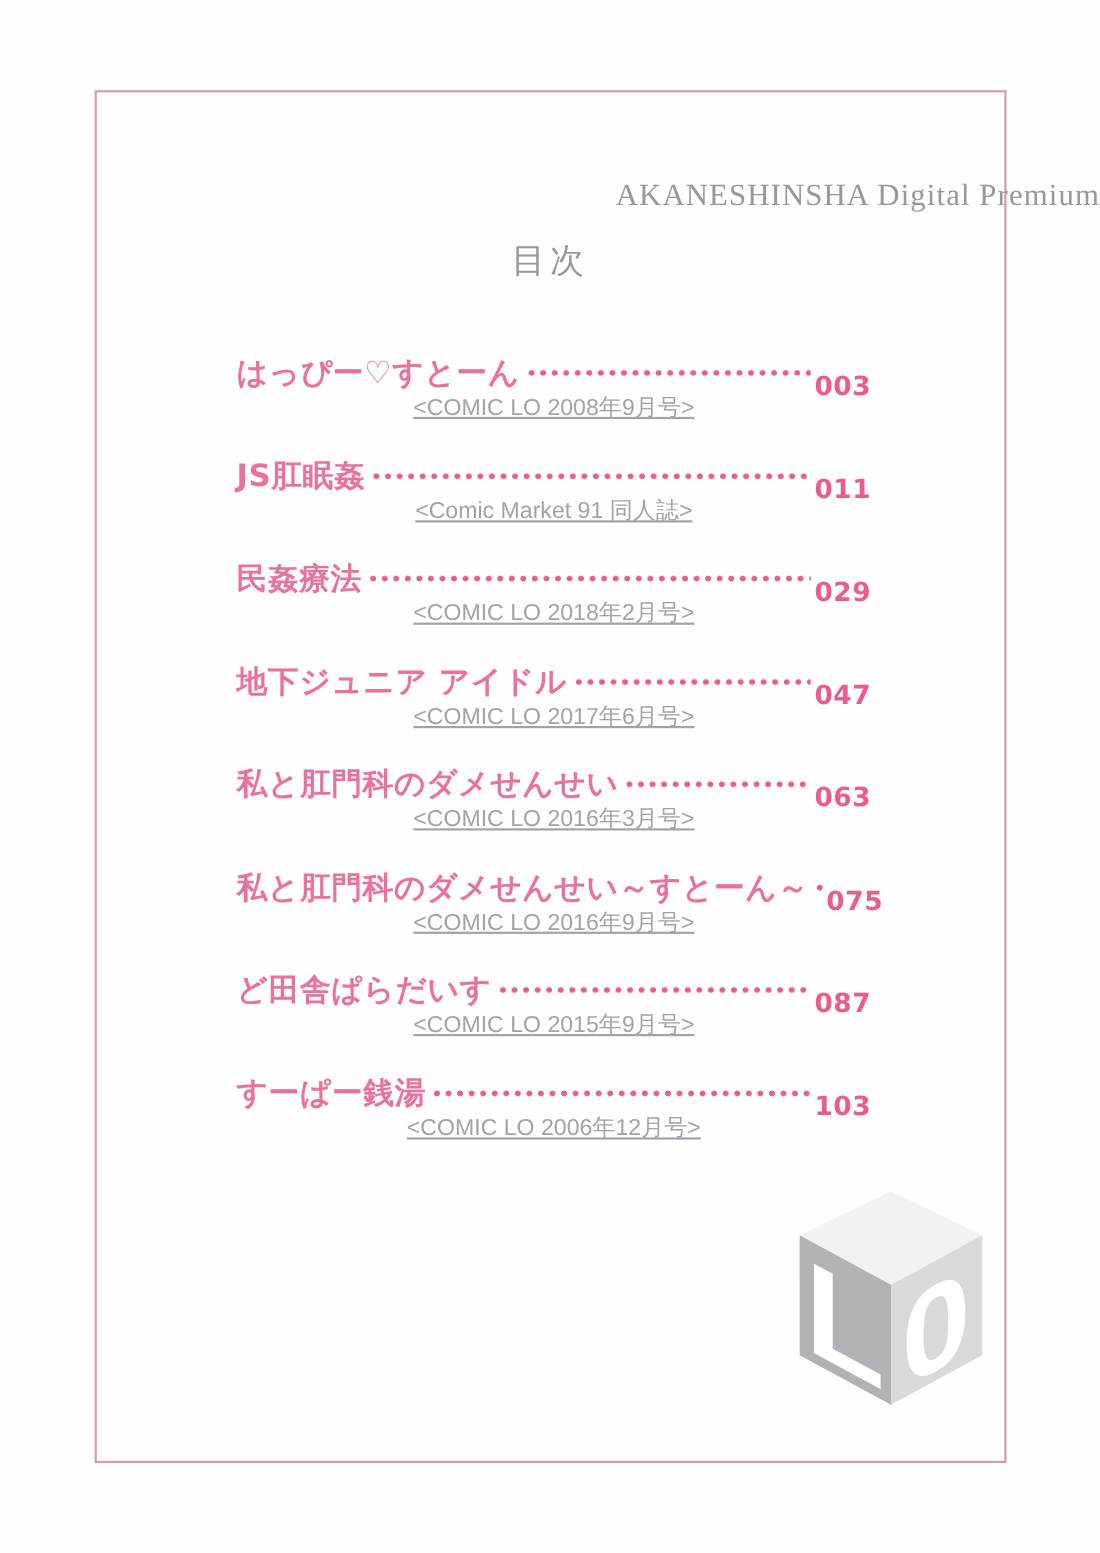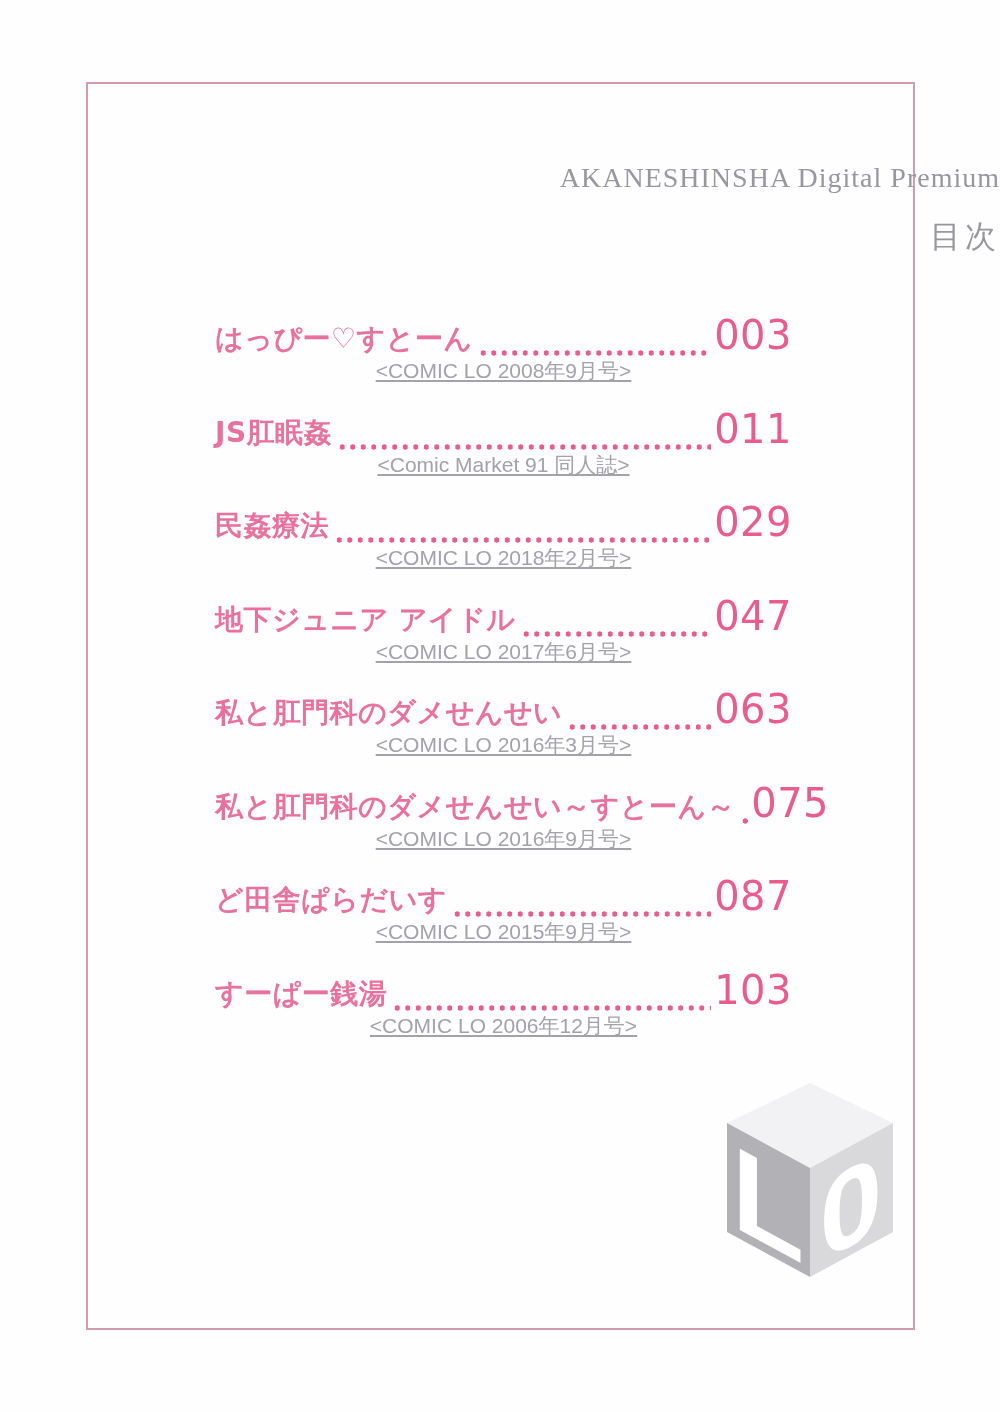--- a/index.html
+++ b/index.html
@@ -22,35 +22,35 @@
     left:0; top:162px; width:1000px;
     text-align:right;
     font-family:"Liberation Serif", serif;
     font-size:28px;
     letter-spacing:1px;
     color:var(--header-gray,#97979f);
   }
   .contents-heading {
     position:absolute;
     left:0; top:216px; width:1000px;
-    text-align:right;
+    text-align:center;
     font-family:"Liberation Serif", serif;
     font-size:31px;
     letter-spacing:4px;
     color:var(--header-gray,#97979f);
   }
   .toc {
     position:absolute;
     left:215px; top:320px;
     width:577px;
   }
   .entry { margin-bottom:29.5px; }
   .entry-row {
     display:flex;
-    align-items:flex-end;
+    align-items:center;
     height:38px;
   }
   .entry-title {
     font-size:28px;
     font-weight:bold;
     color:var(--title-pink,#e8719d);
     white-space:nowrap;
     flex-shrink:0;
     letter-spacing:0.5px;
   }
@@ -58,22 +58,22 @@
     flex:1 1 auto;
     min-width:8px;
     height:10px;
     margin:0 3px 0 5px;
     background-image:radial-gradient(circle, var(--number-pink,#e85d8b) 2.4px, transparent 2.9px);
     background-size:10.5px 10px;
     background-repeat:repeat-x;
     background-position:left center;
   }
   .entry-page {
-    font-size:40px;
-    font-weight:normal;
+    font-size:24px;
+    font-weight:bold;
     color:var(--number-pink,#e85d8b);
     flex-shrink:0;
     letter-spacing:0.5px;
     margin-top:24px;
   }
   .entry-source {
     text-align:center;
     font-size:21px;
     line-height:26px;
     color:var(--subtitle-gray,#a2a2aa);

